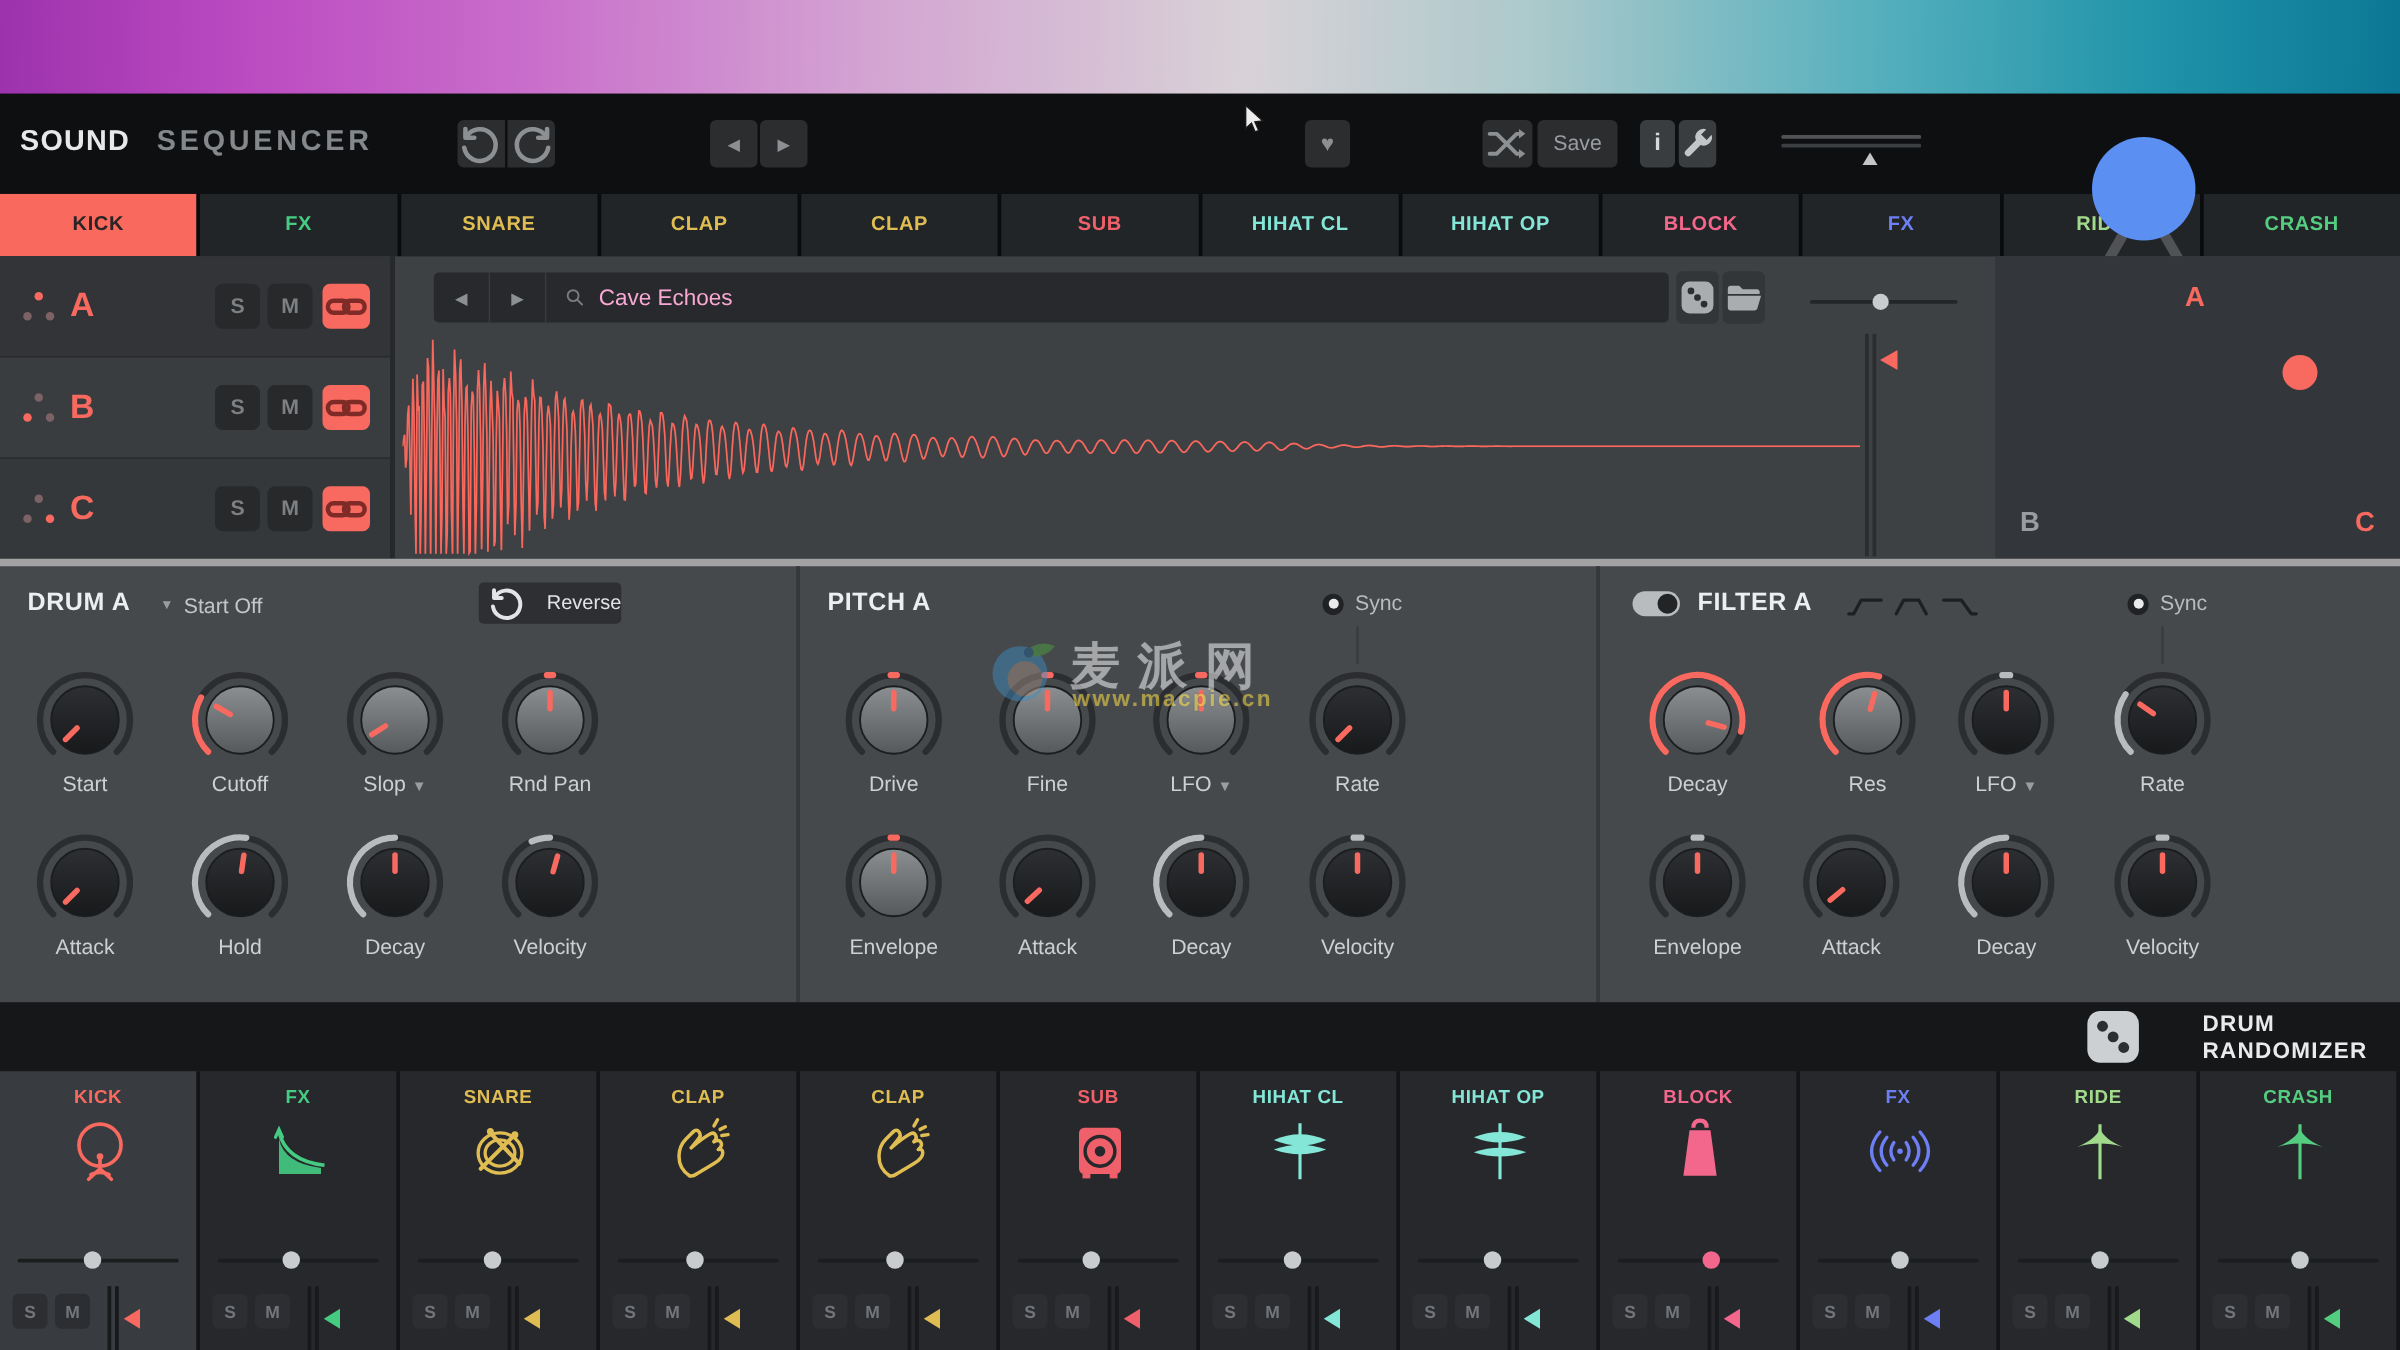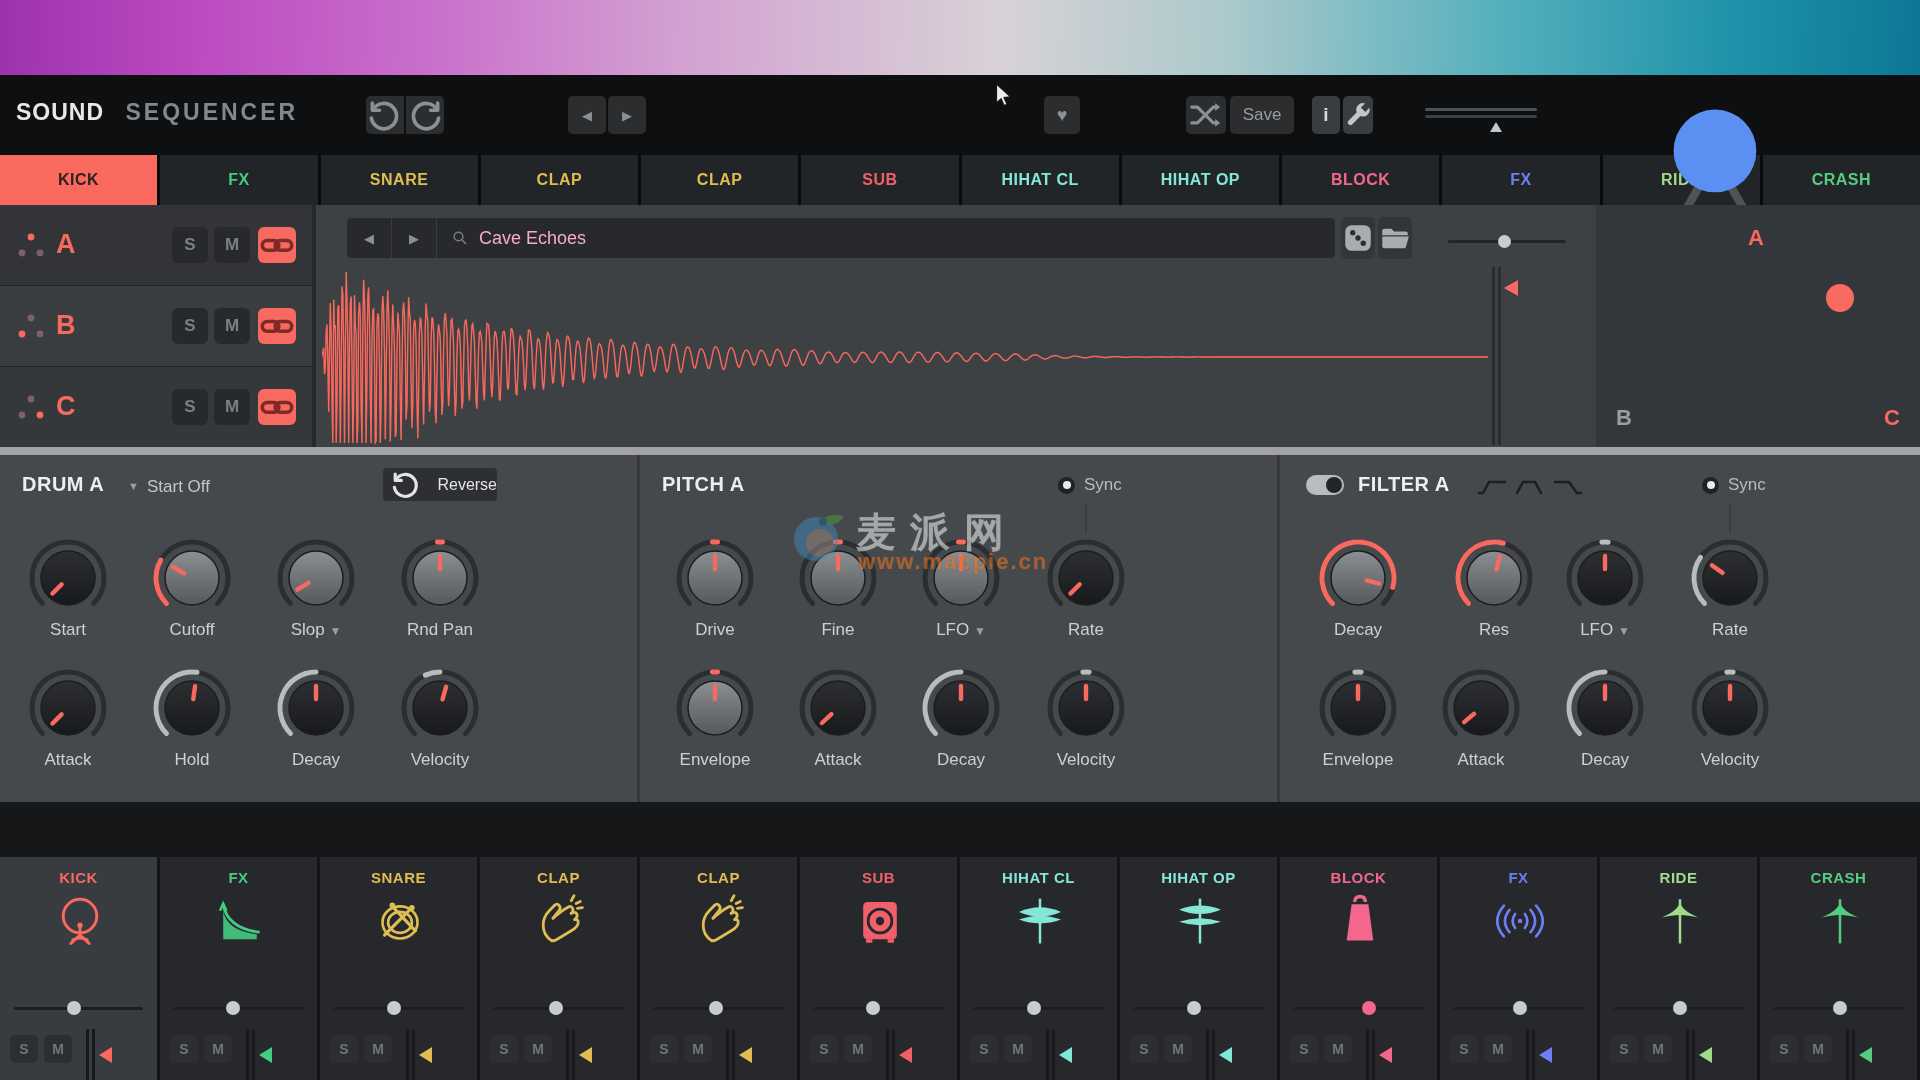--- a/index.html
+++ b/index.html
@@ -57,21 +57,21 @@
   .volslider .handle{position:absolute;top:0;width:13px;height:13px;border-radius:50%;background:#c9cccf}
   .zoomlines{position:absolute;left:1492px;top:62px;width:10px;height:178px}
   .zoomlines i{position:absolute;top:0;bottom:0;width:3px;background:#2a2c2e}
   .wavemarker{position:absolute;left:1504px;top:75px;width:0;height:0;
     border-top:8px solid transparent;border-bottom:8px solid transparent;border-right:14px solid #f8695f}
   .xypad{position:absolute;left:1596px;top:0;width:324px;height:242px;background:#33363a}
   .xypad .xl{position:absolute;font-size:22px;font-weight:bold;color:#f8695f}
   .xypad .xl.b{color:#9a9da0}
   .xydot{position:absolute;width:28px;height:28px;border-radius:50%;background:#f8695f}
   
-  .knobsec{position:relative;height:355px;background:#46494c;border-top:8px solid #a3a3a3;box-sizing:border-box}
+  .knobsec{position:relative;height:355px;background:#46494c;border-top:6px solid #a3a3a3;box-sizing:border-box}
   .kcol{position:absolute;top:0;height:100%}
   .kcol.div{border-left:3px solid #35373a}
   .sectitle{position:absolute;top:18px;font-size:20px;font-weight:bold;letter-spacing:.5px;color:#eceeef}
   .choke{position:absolute;top:22px;font-size:17px;color:#c3c6c8}
   .caret{position:absolute;top:25px;font-size:11px;color:#9a9da0}
   .reverse{position:absolute;left:383px;top:13px;width:114px;height:33px;background:#2d2f32;border-radius:4px;
     display:flex;align-items:center;justify-content:center;gap:8px;color:#e2e4e5;font-size:16px}
   .reverse svg{width:16px;height:16px}
   .syncblk{position:absolute;top:20px;display:flex;align-items:center;gap:9px}
   .radio{width:17px;height:17px;border-radius:50%;background:#202224;display:flex;align-items:center;justify-content:center}
@@ -104,21 +104,21 @@
   .chan .csm{position:absolute;top:178px;width:28px;height:28px;border-radius:5px;background:#2c2e31;
     color:#72757a;font-size:14px;font-weight:bold;display:flex;align-items:center;justify-content:center}
   .chan .meter{position:absolute;top:172px;width:3px;height:51px;background:#17191b}
   .chan .ctri{position:absolute;left:99px;top:190px;width:0;height:0;
     border-top:8px solid transparent;border-bottom:8px solid transparent;border-right:13px solid currentColor}
   
   .watermark{position:absolute;left:790px;top:505px;width:280px;opacity:.55;pointer-events:none;z-index:50}
   .wm-logo{position:absolute;left:0;top:2px;width:58px;height:58px}
   .wm-cn{position:absolute;left:66px;top:0;font-size:40px;font-weight:bold;color:#f2f3f4;letter-spacing:14px;
     text-shadow:0 0 2px #5a5d60}
-  .wm-url{position:absolute;left:68px;top:44px;font-size:22px;font-weight:bold;color:#f97316;letter-spacing:2px;
+  .wm-url{position:absolute;left:68px;top:44px;font-size:18px;font-weight:bold;color:#fde047;letter-spacing:2px;
     text-shadow:0 0 2px #5a5d60}
   .cursor{position:absolute;left:990px;top:82px;width:26px;height:26px;z-index:60;pointer-events:none}
 </style>
 </head>
 <body>
 
 <svg width="0" height="0" style="position:absolute">
   <defs>
     <linearGradient id="kgdark" x1="0" y1="0" x2="0" y2="1">
       <stop offset="0" stop-color="#2d2f32"></stop>
@@ -559,20 +559,29 @@
             <circle cx="50" cy="50" r="27" fill="url(#kgdark)" stroke="#1b1d1f" stroke-width="1.5"></circle>
             <line x1="50.00" y1="41.00" x2="50.00" y2="28.00" stroke="#f8695f" stroke-width="4.4" stroke-linecap="round"></line>
           </svg>
           <div class="klabel">Velocity</div>
         </div>
       </div>
   </section>
 </div>
 
 <div class="mixertabs">
+  <div class="randomizer">
+    <span style="display: inline-block; width: 100%; height: 100%;"><svg viewBox="0 0 24 24" style="width: 100%; height: 100%;">
+          <rect x="3" y="3" width="18" height="18" rx="4.5" fill="currentColor"></rect>
+          <circle cx="8.3" cy="8.3" r="1.9" fill="#2c2e30"></circle>
+          <circle cx="12" cy="12" r="1.9" fill="#2c2e30"></circle>
+          <circle cx="15.7" cy="15.7" r="1.9" fill="#2c2e30"></circle>
+        </svg></span>
+    <span>DRUM RANDOMIZER</span>
+  </div>
 </div>
 
 <div class="mixer" id="mixer">
     <div class="chan sel" style="color: rgb(248, 105, 95);">
       <div class="cname" style="color:#f8695f">KICK</div>
       <span class="cicon" style="color: rgb(248, 105, 95); display: inline-block;"><svg viewBox="0 0 40 40" fill="none" stroke="currentColor" stroke-width="2.1" stroke-linecap="round" style="width: 100%; height: 100%;">
           <circle cx="20" cy="16.5" r="12"></circle>
           <circle cx="20" cy="23" r="1.9" fill="currentColor" stroke="none"></circle>
           <path d="M20 24.5V30M20 30l-6.5 6M20 30l6.5 6M14.8 33.4q5.2-2.6 10.4 0"></path>
         </svg></span>

